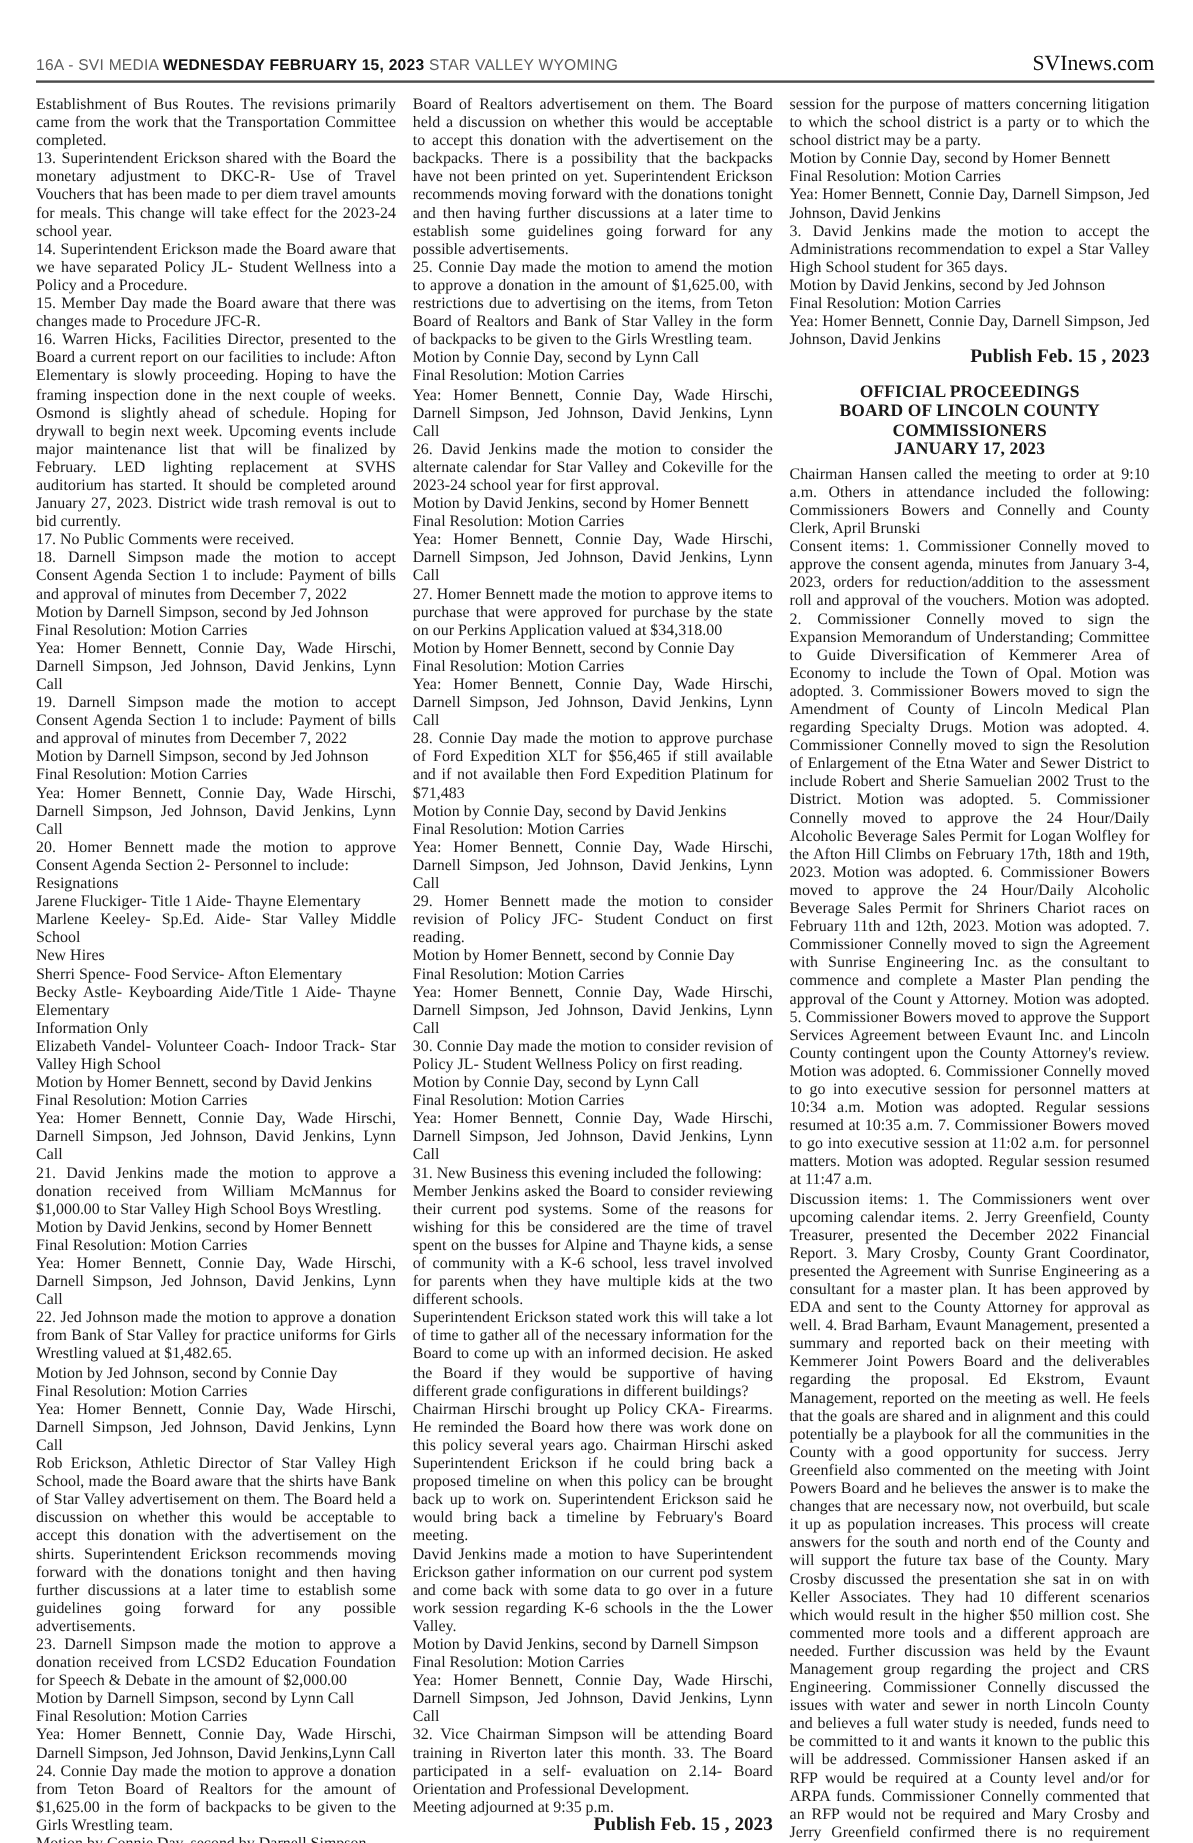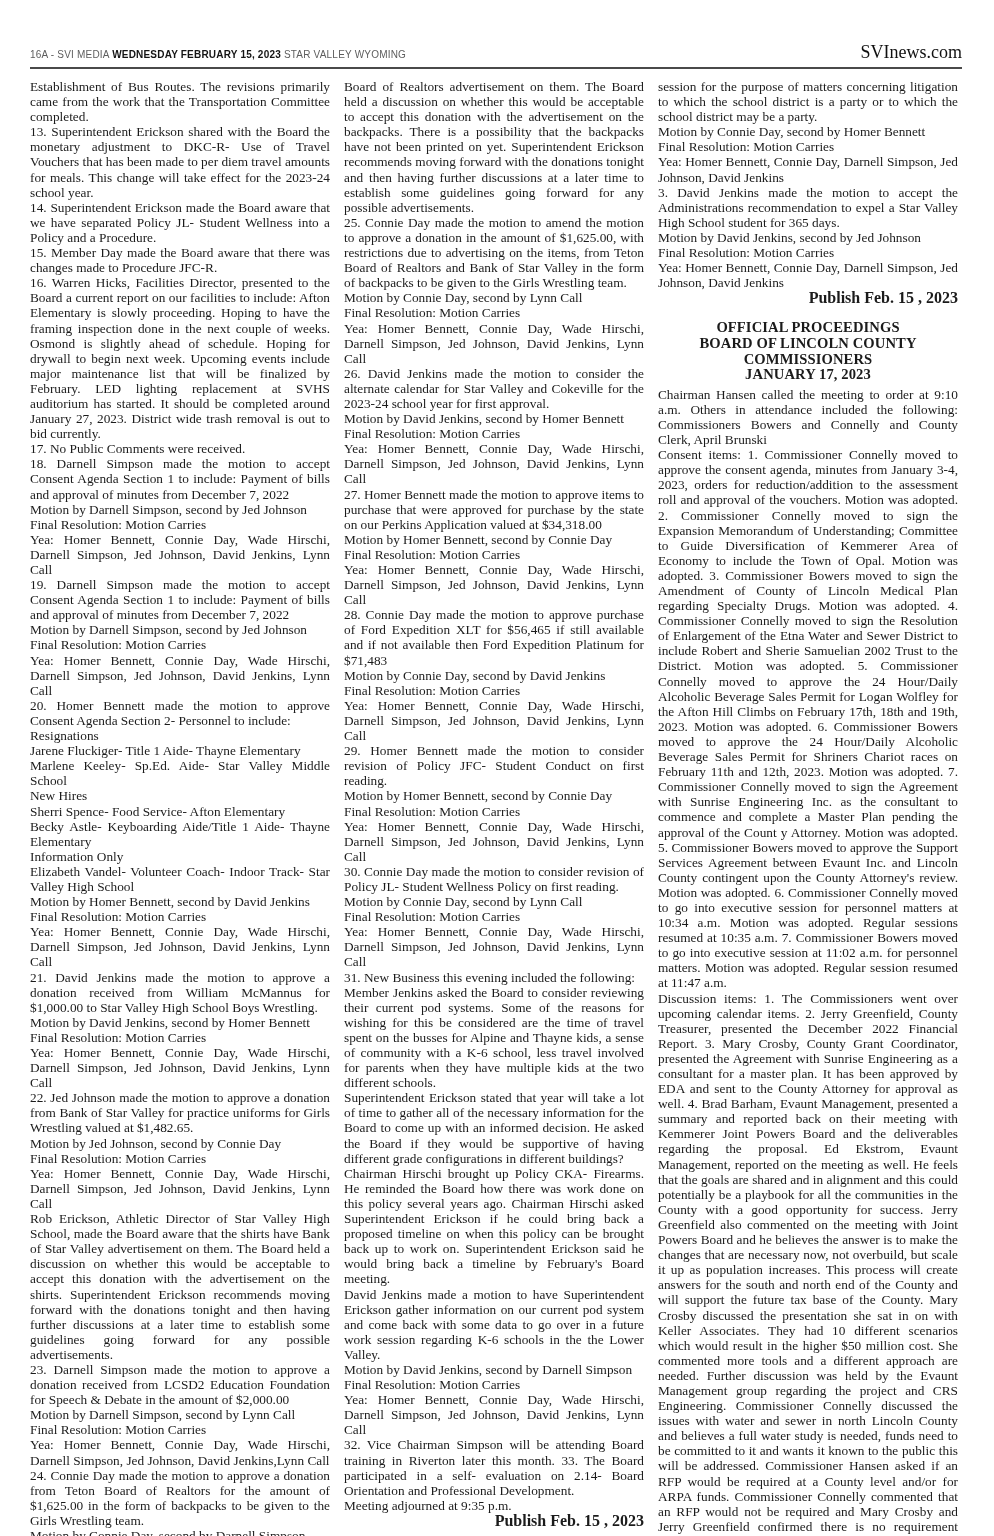--- a/index.html
+++ b/index.html
@@ -1,20 +1,20 @@
 <!DOCTYPE html>
 <html><head>
 <meta charset="utf-8">
 <style>
   html,body{margin:0;padding:0;background:#ffffff;}
   .page{position:relative;width:994px;height:1536px;background:#ffffff;overflow:hidden;
         font-family:"Liberation Serif", serif;color:#1b1b1b;}
   .masthead{display:flex;justify-content:space-between;align-items:baseline;
             margin:42px 32px 0 30px;}
-  .mast-left{font-family:"Liberation Sans", sans-serif;font-size:10px;color:#5d5d5d;
+  .mast-left{font-family:"Liberation Sans", sans-serif;font-size:13px;color:#5d5d5d;
              letter-spacing:.2px;white-space:nowrap;}
   .mast-left b{color:#141414;font-weight:700;}
   .mast-right{font-family:"Liberation Serif", serif;font-weight:400;font-size:18px;color:#101010;}
   .rule{margin:4px 32px 0 30px;border-top:2px solid #4a4a4a;}
   .columns{display:flex;gap:14px;margin:10px 32px 0 30px;}
   .col{width:300px;flex:0 0 300px;}
   .para{margin:0;font-size:13.3px;line-height:15.1px;text-align:justify;
         text-justify:inter-word;}
   .para:last-child{text-align-last:left;}
   .publish{margin:0;font-size:16px;line-height:15.1px;font-weight:700;text-align:right;}
@@ -97,21 +97,21 @@
         <p class="para">29. Homer Bennett made the motion to consider revision of Policy JFC- Student Conduct on first  reading.</p>
         <p class="para">Motion by Homer Bennett, second by Connie Day</p>
         <p class="para">Final Resolution: Motion Carries</p>
         <p class="para">Yea: Homer Bennett, Connie Day, Wade Hirschi, Darnell Simpson, Jed Johnson, David Jenkins, Lynn  Call</p>
         <p class="para">30. Connie Day made the motion to consider revision of Policy JL- Student Wellness Policy on first  reading.</p>
         <p class="para">Motion by Connie Day, second by Lynn Call</p>
         <p class="para">Final Resolution: Motion Carries</p>
         <p class="para">Yea: Homer Bennett, Connie Day, Wade Hirschi, Darnell Simpson, Jed Johnson, David Jenkins, Lynn  Call</p>
         <p class="para">31. New Business this evening included the following:</p>
         <p class="para">Member Jenkins asked the Board to consider reviewing their current pod systems. Some of the reasons  for wishing for this be considered are the time of travel spent on the busses for Alpine and Thayne  kids, a sense of community with a K-6 school, less travel involved for parents when they have multiple  kids at the two different schools.</p>
-        <p class="para">Superintendent Erickson stated that year will take a lot of time to gather all of the necessary  information for the Board to come up with an informed decision. He asked the Board if they would  be supportive of having different grade configurations in different buildings?</p>
+        <p class="para">Superintendent Erickson stated work this will take a lot of time to gather all of the necessary  information for the Board to come up with an informed decision. He asked the Board if they would  be supportive of having different grade configurations in different buildings?</p>
         <p class="para">Chairman Hirschi brought up Policy CKA- Firearms. He reminded the Board how there was work done  on this policy several years ago. Chairman Hirschi asked Superintendent Erickson if he could bring back  a proposed timeline on when this policy can be brought back up to work on. Superintendent Erickson said  he would bring back a timeline by February's Board meeting.</p>
         <p class="para">David Jenkins made a motion to have Superintendent Erickson gather information on our current pod  system and come back with some data to go over in a future work session regarding K-6 schools in the  the Lower Valley.</p>
         <p class="para">Motion by David Jenkins, second by Darnell Simpson</p>
         <p class="para">Final Resolution: Motion Carries</p>
         <p class="para">Yea: Homer Bennett, Connie Day, Wade Hirschi, Darnell Simpson, Jed Johnson, David Jenkins, Lynn  Call</p>
         <p class="para">32. Vice Chairman Simpson will be attending Board training in Riverton later this month. 33. The Board participated in a self- evaluation on 2.14- Board Orientation and Professional Development.</p>
         <p class="para">Meeting adjourned at 9:35 p.m.</p>
         <p class="publish">Publish Feb. 15 , 2023</p>
       </div>
       <div class="col">

